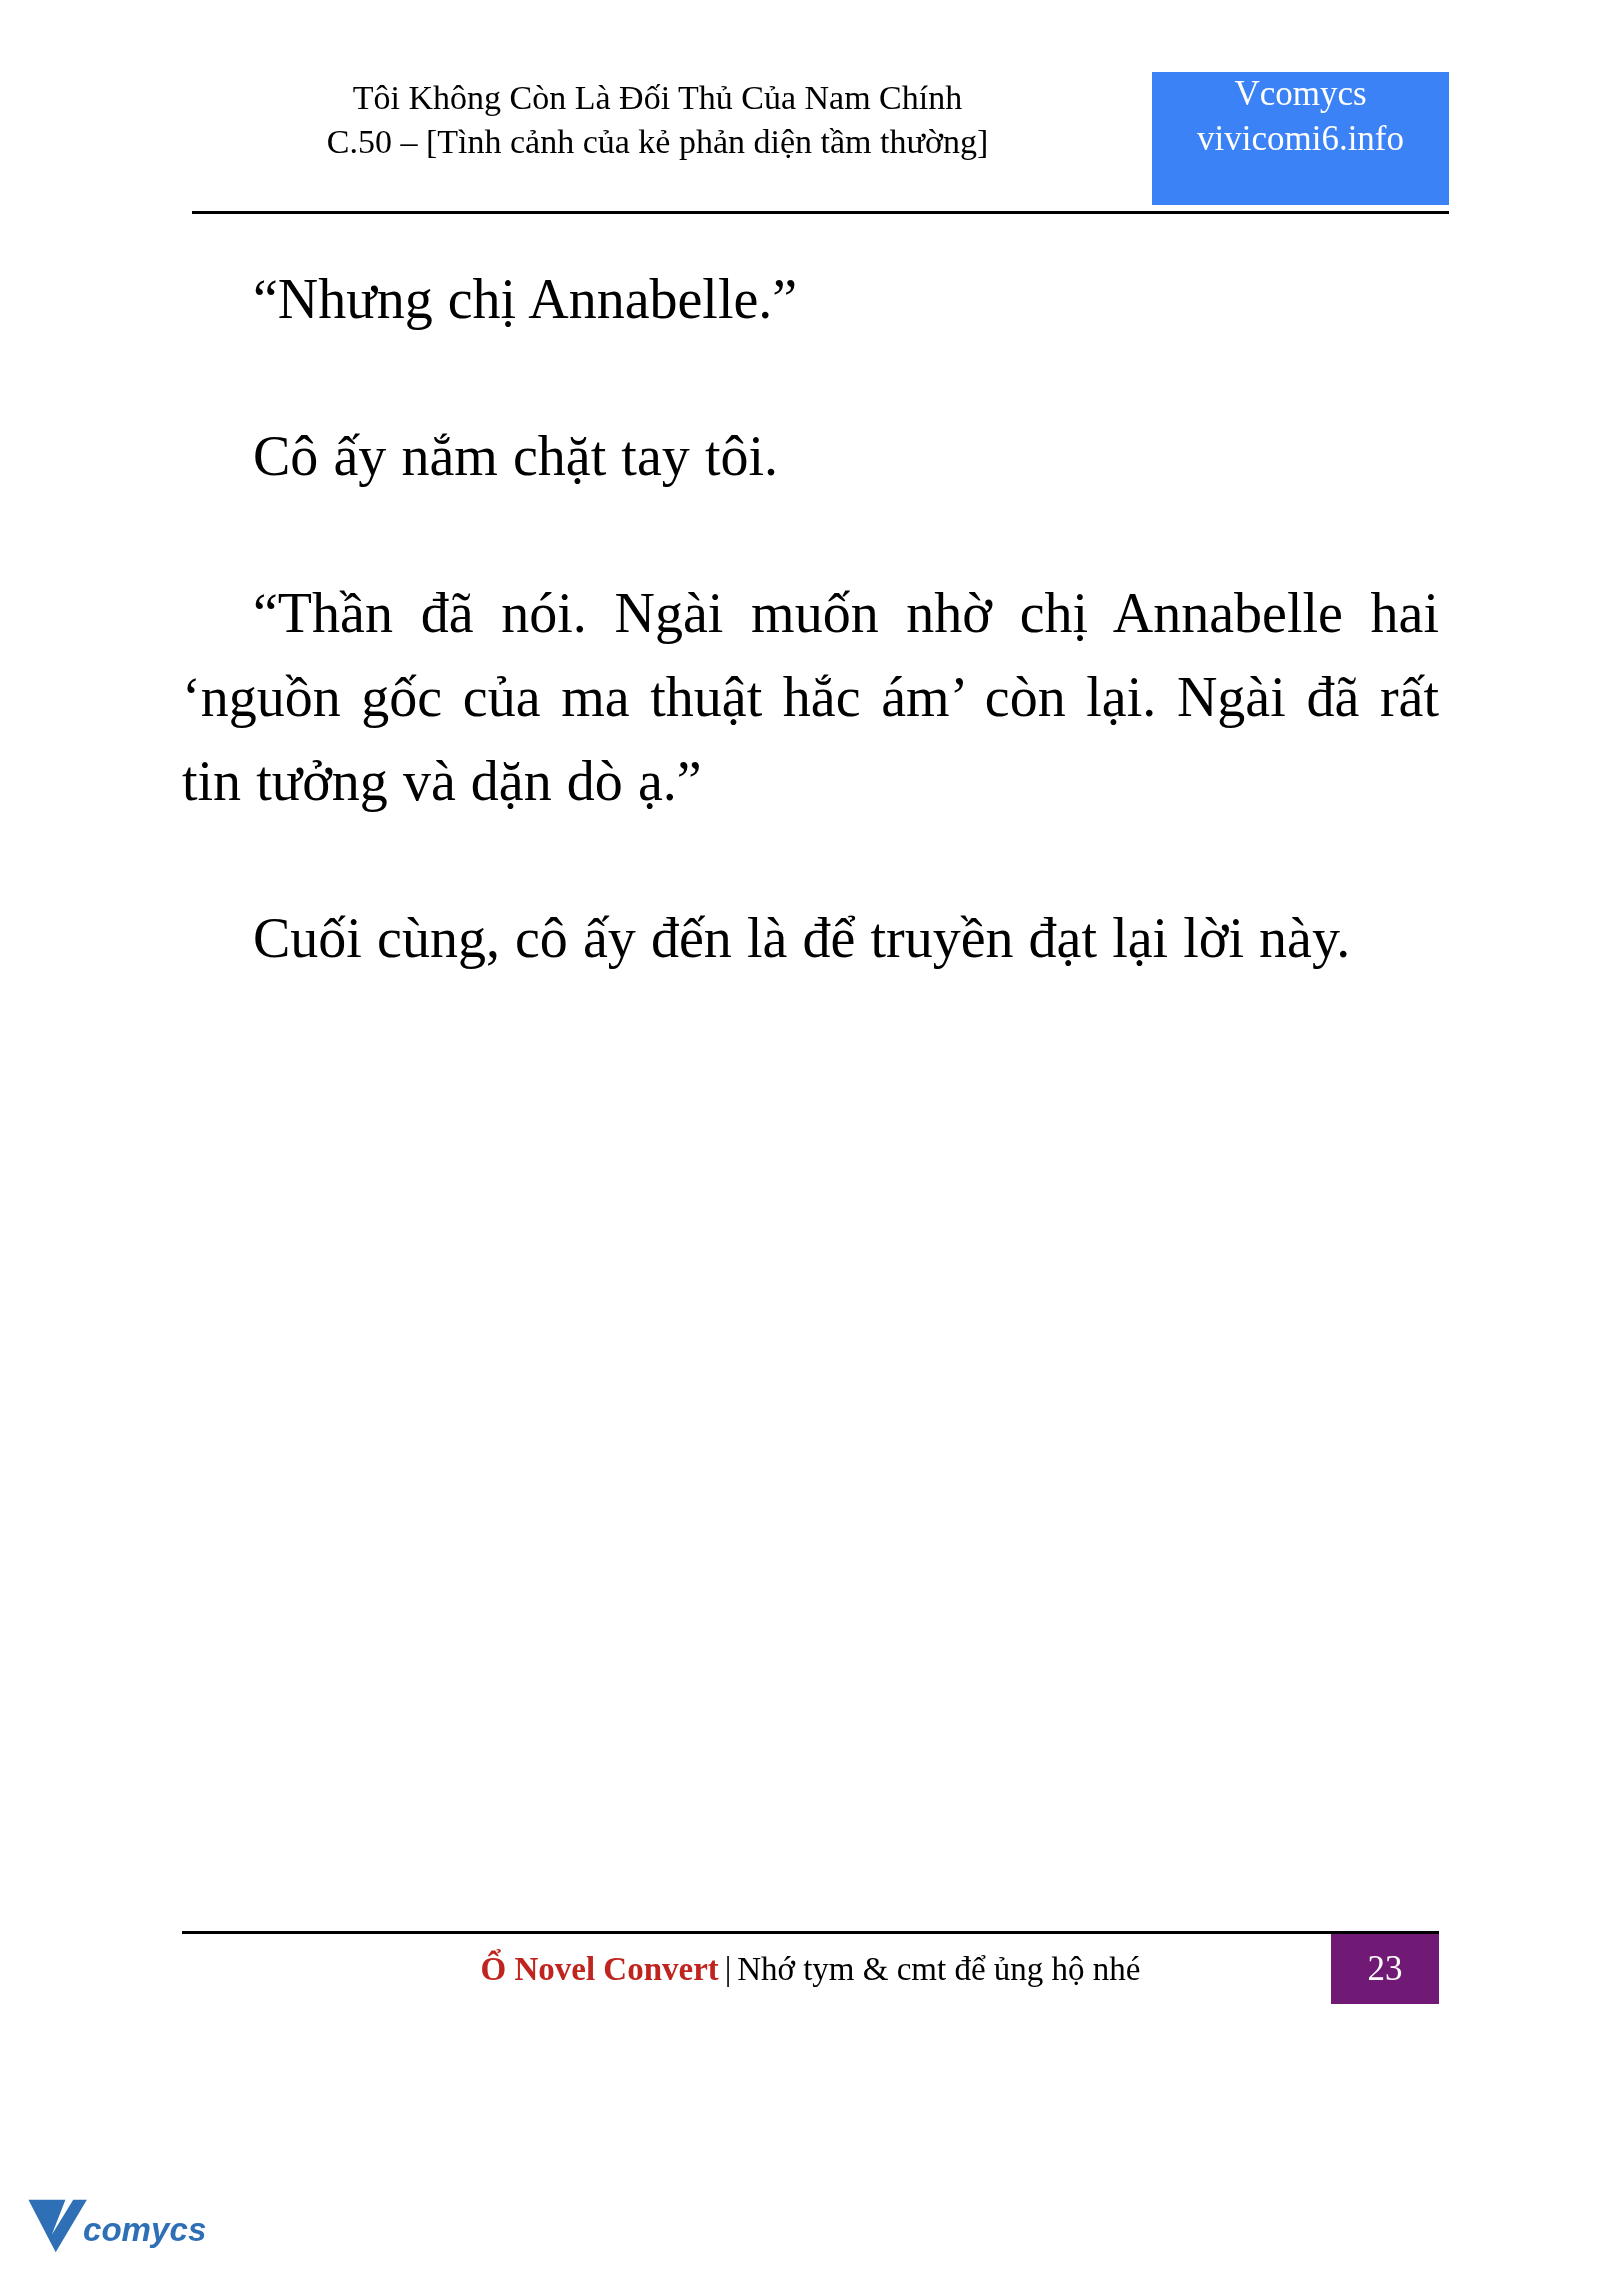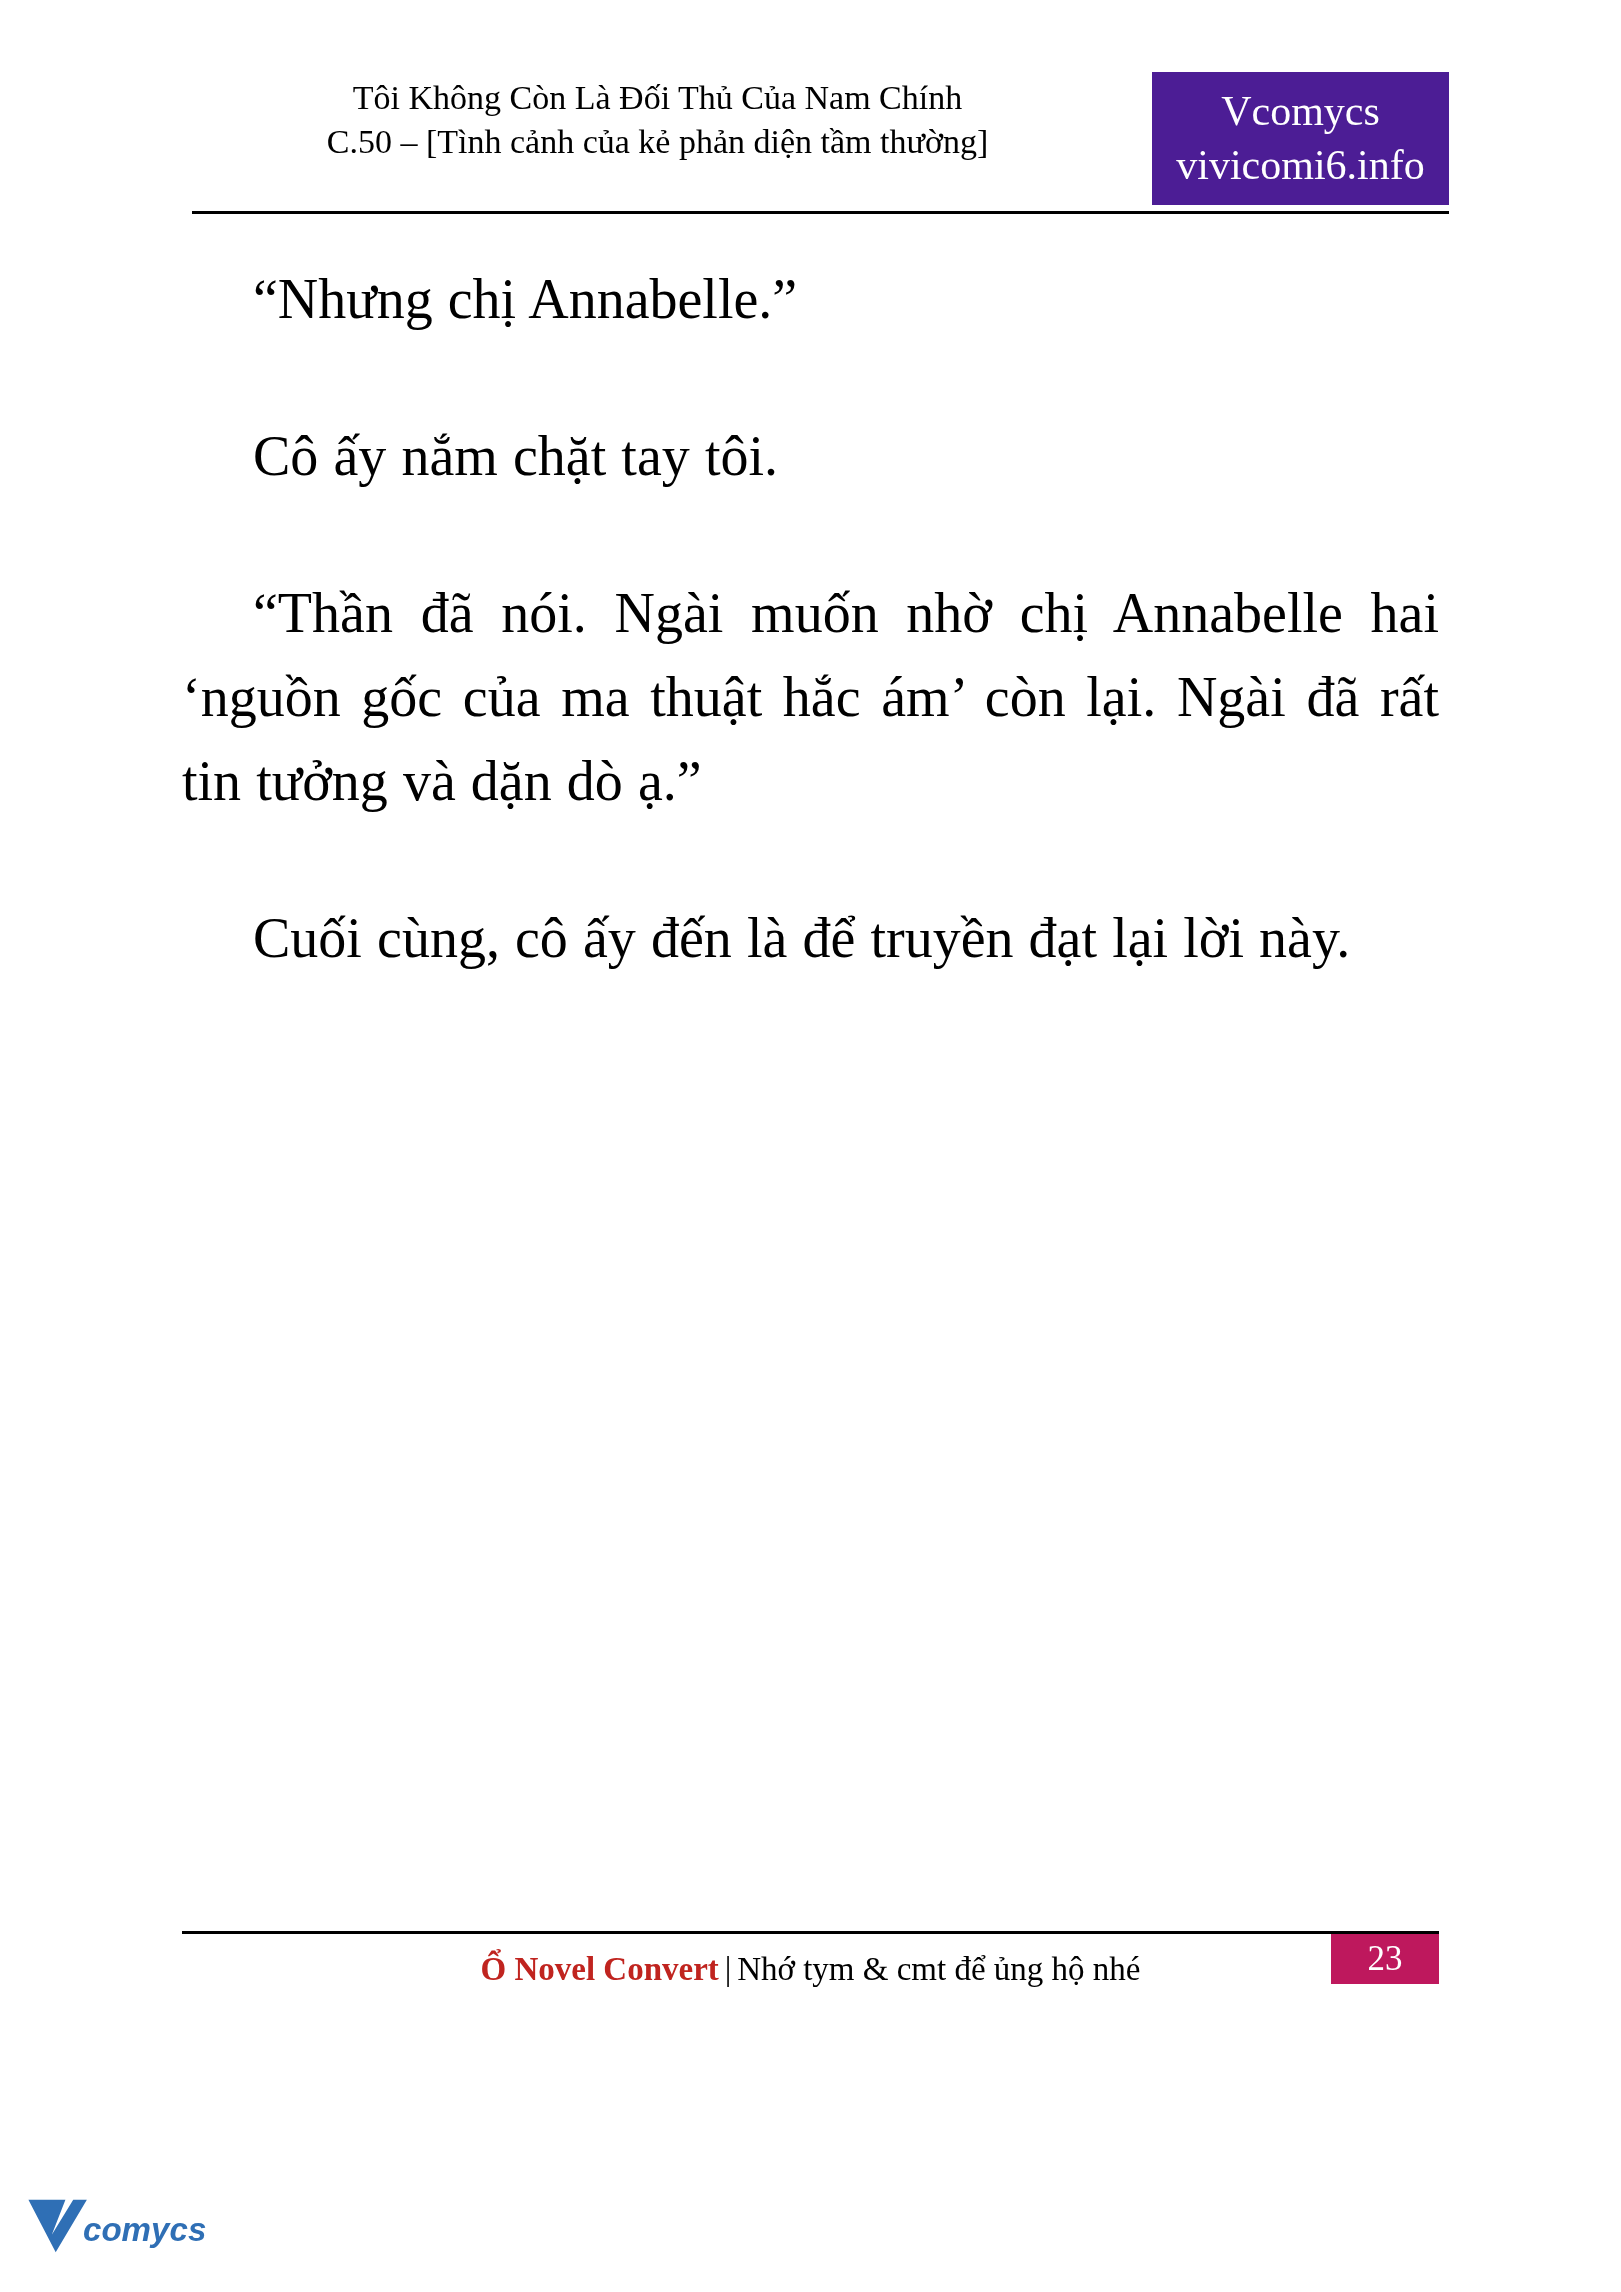--- a/index.html
+++ b/index.html
@@ -44,28 +44,27 @@
   }
   .header-title-line1 { display: block; white-space: nowrap; }
   .header-title-line2 { display: block; white-space: nowrap; }
 
   .header-badge {
     position: absolute;
     right: 0;
     top: -3.9px;
     width: 297px;
     height: 133px;
-    background: #4c1d95;
+    background: #3b82f6;
     color: #ffffff;
     display: flex;
     flex-direction: column;
     align-items: center;
-    justify-content: center;
     line-height: 1.28;
-    font-size: 42px;
+    font-size: 35px;
     font-family: "Liberation Serif", serif;
   }
 
   
   .content {
     position: absolute;
     left: 182px;
     top: 257px;
     width: 1257px;
   }
@@ -118,22 +117,22 @@
   .footer-sep {
     color: #000000;
     padding: 0 5.9px;
   }
   .footer-note { color: #000000; }
   .page-number {
     position: absolute;
     right: 0;
     top: 2.9px;
     width: 108px;
-    height: 50px;
-    background: #be185d;
+    height: 70px;
+    background: #701a75;
     color: #ffffff;
     font-size: 35px;
     display: flex;
     align-items: center;
     justify-content: center;
     font-family: "Liberation Serif", serif;
     margin-left: 28px;
   }
 
   

